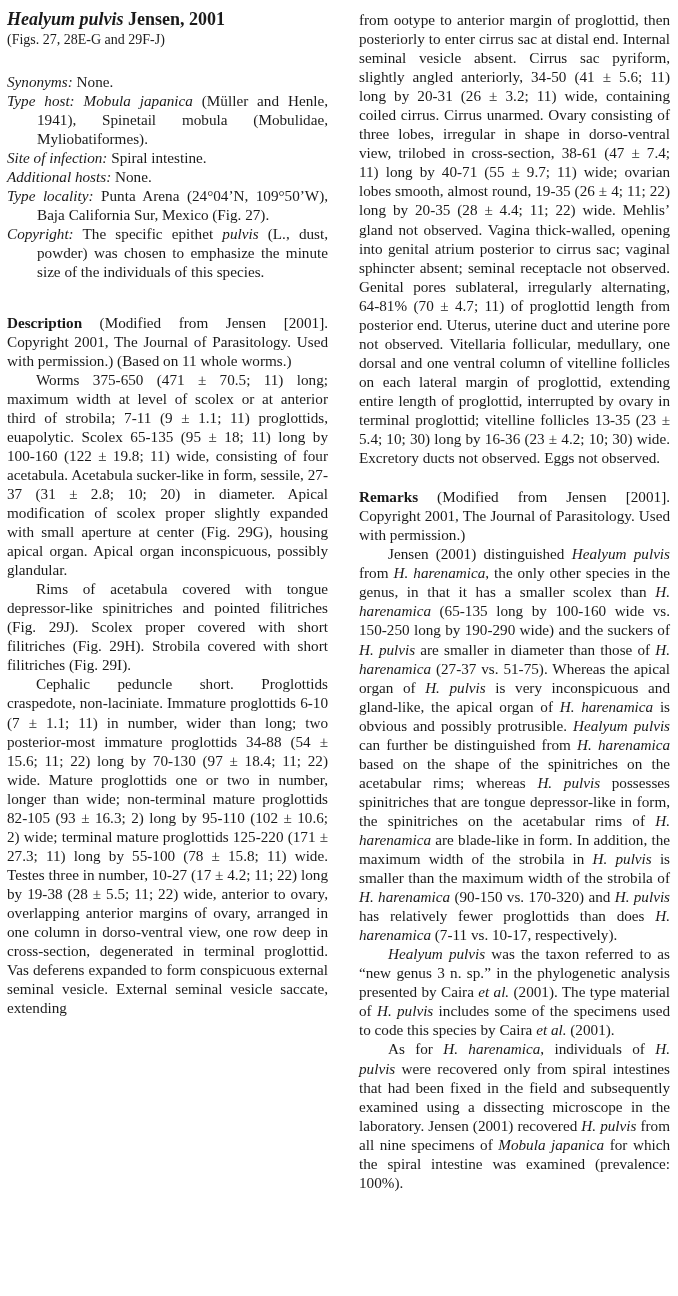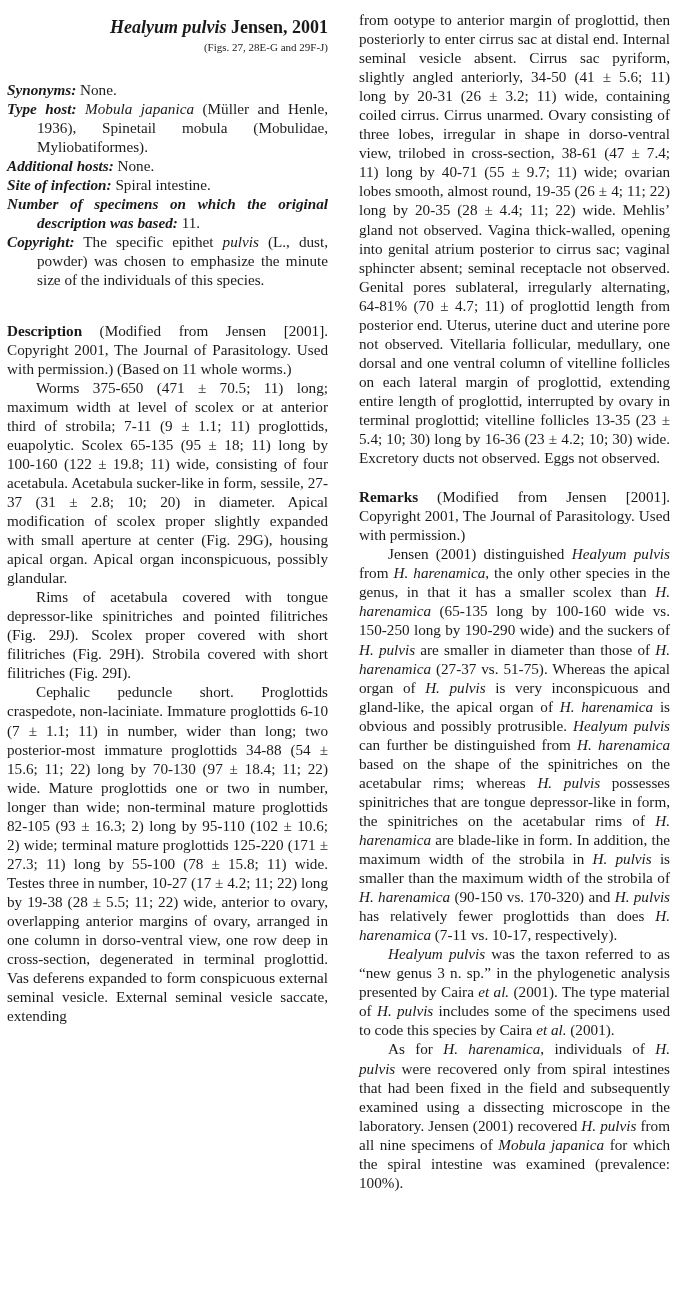--- a/index.html
+++ b/index.html
@@ -9,48 +9,48 @@
     color: #1a1a1a;
   }
   .col {
     position: absolute; top: 8px;
     font-family: "Liberation Serif", "DejaVu Serif", serif;
     font-size: 15.2px; line-height: 19.05px;
     text-align: justify; hyphens: manual;
   }
   .col-left { left: 7px; width: 321px; }
   .col-right { left: 359px; width: 311px; top: 10px; }
-  .title-block { text-align: right; margin-top: 8px; }
+  .title-block { text-align: left; margin-top: 0; }
   .species-title { font-size: 18px; font-weight: bold; line-height: 22px; }
   .species-title i { font-style: italic; }
-  .figs { font-size: 11px; line-height: 19px; }
+  .figs { font-size: 14px; line-height: 19px; }
   .spacer-title { height: 23px; }
   .meta-item { padding-left: 30px; text-indent: -30px; text-align: justify; }
-  .meta-label { font-weight: bold; font-style: italic; }
+  .meta-label { font-weight: normal; font-style: italic; }
   .gap-section { height: 31px; }
   .section-head { font-weight: bold; }
   p { margin: 0; }
   .indent { text-indent: 29px; }
   i { font-style: italic; }
 </style>
 </head>
 <body>
 
 <div class="col col-left">
   <div class="title-block">
     <div class="species-title"><i>Healyum</i> <i>pulvis</i> <span>Jensen, 2001</span></div>
     <div class="figs">(Figs. 27, 28E-G and 29F-J)</div>
   </div>
   <div class="spacer-title"></div>
 
   <div class="meta-item"><span class="meta-label">Synonyms:</span> <span>None.</span></div>
-  <div class="meta-item"><span class="meta-label">Type host:</span> <i>Mobula japanica</i> <span>(Müller and Henle, 1936), Spinetail mobula (Mobulidae, Myliobatiformes).</span></div>
+  <div class="meta-item"><span class="meta-label">Type host:</span> <i>Mobula japanica</i> <span>(Müller and Henle, 1941), Spinetail mobula (Mobulidae, Myliobatiformes).</span></div>
+  <div class="meta-item"><span class="meta-label">Site of infection:</span> <span>Spiral intestine.</span></div>
   <div class="meta-item"><span class="meta-label">Additional hosts:</span> <span>None.</span></div>
-  <div class="meta-item"><span class="meta-label">Site of infection:</span> <span>Spiral intestine.</span></div>
-  <div class="meta-item"><span class="meta-label">Number of specimens on which the original description was based:</span> <span>11.</span></div>
+  <div class="meta-item"><span class="meta-label">Type locality:</span> <span>Punta Arena (24°04’N, 109°50’W), Baja California Sur, Mexico (Fig. 27).</span></div>
   <div class="meta-item"><span class="meta-label">Copyright:</span> <span>The specific epithet</span> <i>pulvis</i> <span>(L., dust, powder) was chosen to emphasize the minute size of the individuals of this species.</span></div>
 
   <div class="gap-section"></div>
 
   <p><span class="section-head">Description</span> <span>(Modified from Jensen [2001]. Copyright 2001, The Journal of Parasitology. Used with permission.)  (Based on 11 whole worms.)</span></p>
   <p class="indent">Worms 375-650 (471 ± 70.5; 11) long; maximum width at level of scolex or at anterior third of strobila; 7-11 (9 ± 1.1; 11) proglottids, euapolytic.  Scolex 65-135 (95 ± 18; 11) long by 100-160 (122 ± 19.8; 11) wide, consisting of four acetabula.  Acetabula sucker-like in form, sessile, 27-37 (31 ± 2.8; 10; 20) in diameter.  Apical modification of scolex proper slightly expanded with small aperture at center (Fig. 29G), housing apical organ.  Apical organ inconspicuous, possibly glandular.</p>
   <p class="indent">Rims of acetabula covered with tongue depressor-like spinitriches and pointed filitriches (Fig. 29J).  Scolex proper covered with short filitriches (Fig. 29H).  Strobila covered with short filitriches (Fig. 29I).</p>
   <p class="indent">Cephalic peduncle short.  Proglottids craspedote, non-laciniate.  Immature proglot­tids 6-10 (7 ± 1.1; 11) in number, wider than long; two posterior-most immature proglottids 34-88 (54 ± 15.6; 11; 22) long by 70-130 (97 ± 18.4; 11; 22) wide.  Mature proglottids one or two in number, longer than wide; non-termi­nal mature proglottids 82-105 (93 ± 16.3; 2) long by 95-110 (102 ± 10.6; 2) wide; terminal mature proglottids 125-220 (171 ± 27.3; 11) long by 55-100 (78 ± 15.8; 11) wide.  Testes three in number, 10-27 (17 ± 4.2; 11; 22) long by 19-38 (28 ± 5.5; 11; 22) wide, anterior to ovary, overlapping anterior margins of ovary, arranged in one column in dorso-ventral view, one row deep in cross-section, degenerated in terminal proglottid.  Vas deferens expanded to form conspicuous external seminal vesicle. External seminal vesicle saccate, extending</p>
 </div>
 

